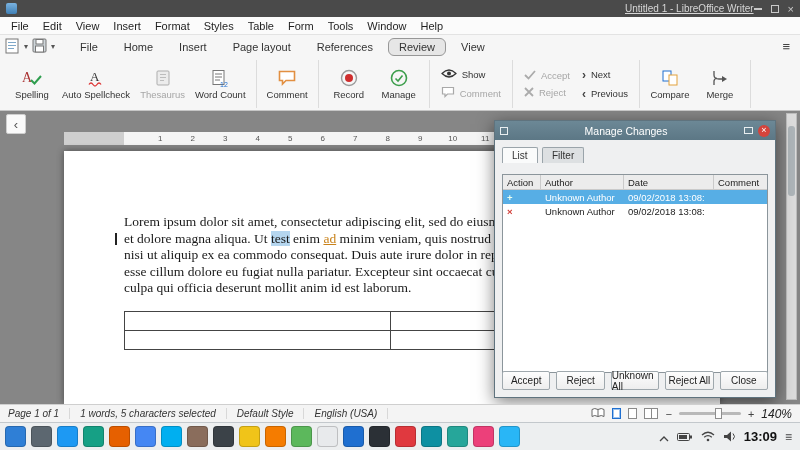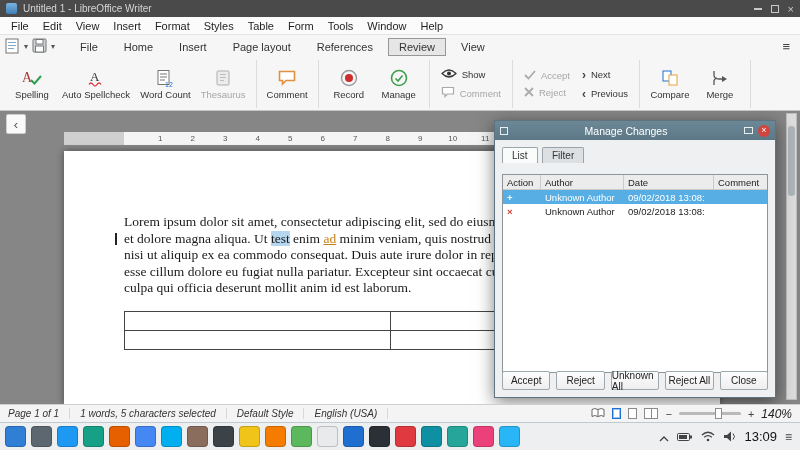--- a/index.html
+++ b/index.html
@@ -4,37 +4,37 @@
 <style>
   * { margin:0; padding:0; box-sizing:border-box; }
   html,body { width:800px; height:450px; }
   body { font-family:"Liberation Sans",sans-serif; }
   .screen { position:relative; width:800px; height:450px; overflow:hidden; background:#868686; }
 
   
   .titlebar { height:17px; background:#4a4a4a; color:#d6d6d6; font-size:10px;
     display:flex; align-items:center; padding:0 6px; }
   .app-ico { width:11px; height:11px; background:linear-gradient(#7ab3e0,#3f7fb5); border-radius:2px; margin-right:6px; }
-  .tb-title { flex:1; text-align:left; }
+  .tb-title { flex:1; text-align:right;text-decoration:underline; }
   .winctl { display:flex; gap:9px; align-items:center; }
   .wc-min { width:8px; height:2px; background:#c9c9c9; }
   .wc-max { width:8px; height:8px; border:1px solid #c9c9c9; }
   .wc-close { font-size:11px; line-height:8px; color:#c9c9c9; }
 
   
   .menubar { height:18px; background:#fbfbfb; border-bottom:1px solid #e3e3e3;
     display:flex; align-items:center; font-size:11px; color:#1f1f1f; padding-left:4px; }
   .menu-item { padding:1px 7px; }
 
   
   .tabrow { height:23px; background:#f6f6f6; display:flex; align-items:center; font-size:11px; padding:0 5px; }
   .qb { display:flex; align-items:center; gap:2px; margin-right:10px; }
   .qb .caret { font-size:8px; color:#555; padding:0 2px; }
   .tab { padding:2px 10px; margin:0 2px; color:#333; border:1px solid transparent; }
-  .tab.active { background:#e6e6e6; border:1px solid #979797; border-radius:0; }
+  .tab.active { background:#e6e6e6; border:1px solid #979797; border-radius:6px; }
   .hamburger { margin-left:auto; font-size:13px; color:#444; padding:0 5px; }
 
   
   .ribbon { height:53px; background:#f6f6f6; border-bottom:1px solid #c6c6c6;
     display:flex; align-items:stretch; padding:2px 2px; }
   .rgroup { display:flex; align-items:center; padding:0 5px; border-right:1px solid #dcdcdc; }
   .ritem { display:flex; flex-direction:column; align-items:center; justify-content:center;
     min-width:50px; gap:3px; font-size:9.5px; color:#333; padding:2px 5px; text-align:center; line-height:10px;}
   .ritem .ic { height:19px; display:flex; align-items:center; }
   .stackcol { display:flex; flex-direction:column; gap:3px; justify-content:center; padding:0 3px; }
@@ -105,21 +105,21 @@
   .viewbook { width:14px; height:11px; border:1px solid #8a8a8a; background:#fff; position:relative; }
   .viewbook::after { content:""; position:absolute; left:50%; top:0; bottom:0; width:1px; background:#8a8a8a; }
   .zoom-track { width:62px; height:3px; background:#b9b9b9; border-radius:2px; position:relative; }
   .zoom-thumb { position:absolute; left:58%; top:-4px; width:7px; height:11px;
     background:#fdfdfd; border:1px solid #8e8e8e; }
   .zglyph { font-size:11px; color:#444; }
   .ztext { font-size:12px; color:#222; min-width:28px; text-align:right; }
 
   
   .taskbar { position:absolute; left:0; right:0; bottom:0; height:28px; background:#edeff0;
-    border-top:1px solid #c3c8cc; display:flex; align-items:center; padding:0 5px; }
+    border-top:1px solid #c3c8cc; display:flex; align-items:center; padding:0 5px;font-weight:bold; }
   .tb-apps { display:flex; align-items:center; gap:5px; }
   .tb-icon { width:21px; height:21px; border-radius:4px; border:1px solid rgba(0,0,0,.18); }
   .tray { margin-left:auto; display:flex; align-items:center; gap:8px; padding-right:3px; }
   .clock { font-size:13px; color:#111; }
   .tray-burger { font-size:12px; color:#444; }
 </style>
 </head>
 <body>
 
 <div class="screen">
@@ -189,38 +189,38 @@
       </div>
       <div class="ritem">
         <span class="ic">
           <svg width="18" height="19" viewBox="0 0 18 19">
               <text x="3" y="13" font-size="13" fill="#333" font-family="Liberation Serif,serif">A</text>
               <path d="M2 16.5 q2 -3 4 0 t4 0 t4 0" stroke="#d33" stroke-width="1.3" fill="none"></path>
             </svg>
         </span>
         <span>Auto Spellcheck</span>
       </div>
+      <div class="ritem disabled">
+        <span class="ic">
+          <svg width="18" height="18" viewBox="0 0 18 18">
+              <rect x="3" y="2" width="12" height="14" rx="1" fill="#ececec" stroke="#adadad"></rect>
+              <path d="M6 5.5 h6 M6 8.5 h6 M6 11.5 h4" stroke="#bdbdbd"></path>
+            </svg>
+        </span>
+        <span>Thesaurus</span>
+      </div>
       <div class="ritem">
         <span class="ic">
           <svg width="18" height="18" viewBox="0 0 18 18">
               <rect x="2" y="1.5" width="11" height="14" fill="#fff" stroke="#777"></rect>
               <path d="M4 5 h7 M4 8 h7 M4 11 h5" stroke="#777"></path>
               <text x="9" y="17.5" font-size="7" fill="#1f6fd0">12</text>
             </svg>
         </span>
         <span>Word Count</span>
-      </div>
-      <div class="ritem disabled">
-        <span class="ic">
-          <svg width="18" height="18" viewBox="0 0 18 18">
-              <rect x="3" y="2" width="12" height="14" rx="1" fill="#ececec" stroke="#adadad"></rect>
-              <path d="M6 5.5 h6 M6 8.5 h6 M6 11.5 h4" stroke="#bdbdbd"></path>
-            </svg>
-        </span>
-        <span>Thesaurus</span>
       </div>
     </div>
     <div class="rgroup">
       <div class="ritem">
         <span class="ic">
           <svg width="20" height="18" viewBox="0 0 20 18">
               <path d="M2.5 2.5 h15 v9 h-8.5 l-3.5 3.5 v-3.5 h-3 z" fill="#fff" stroke="#e28f41" stroke-width="1.6"></path>
             </svg>
         </span>
         <span>Comment</span>

